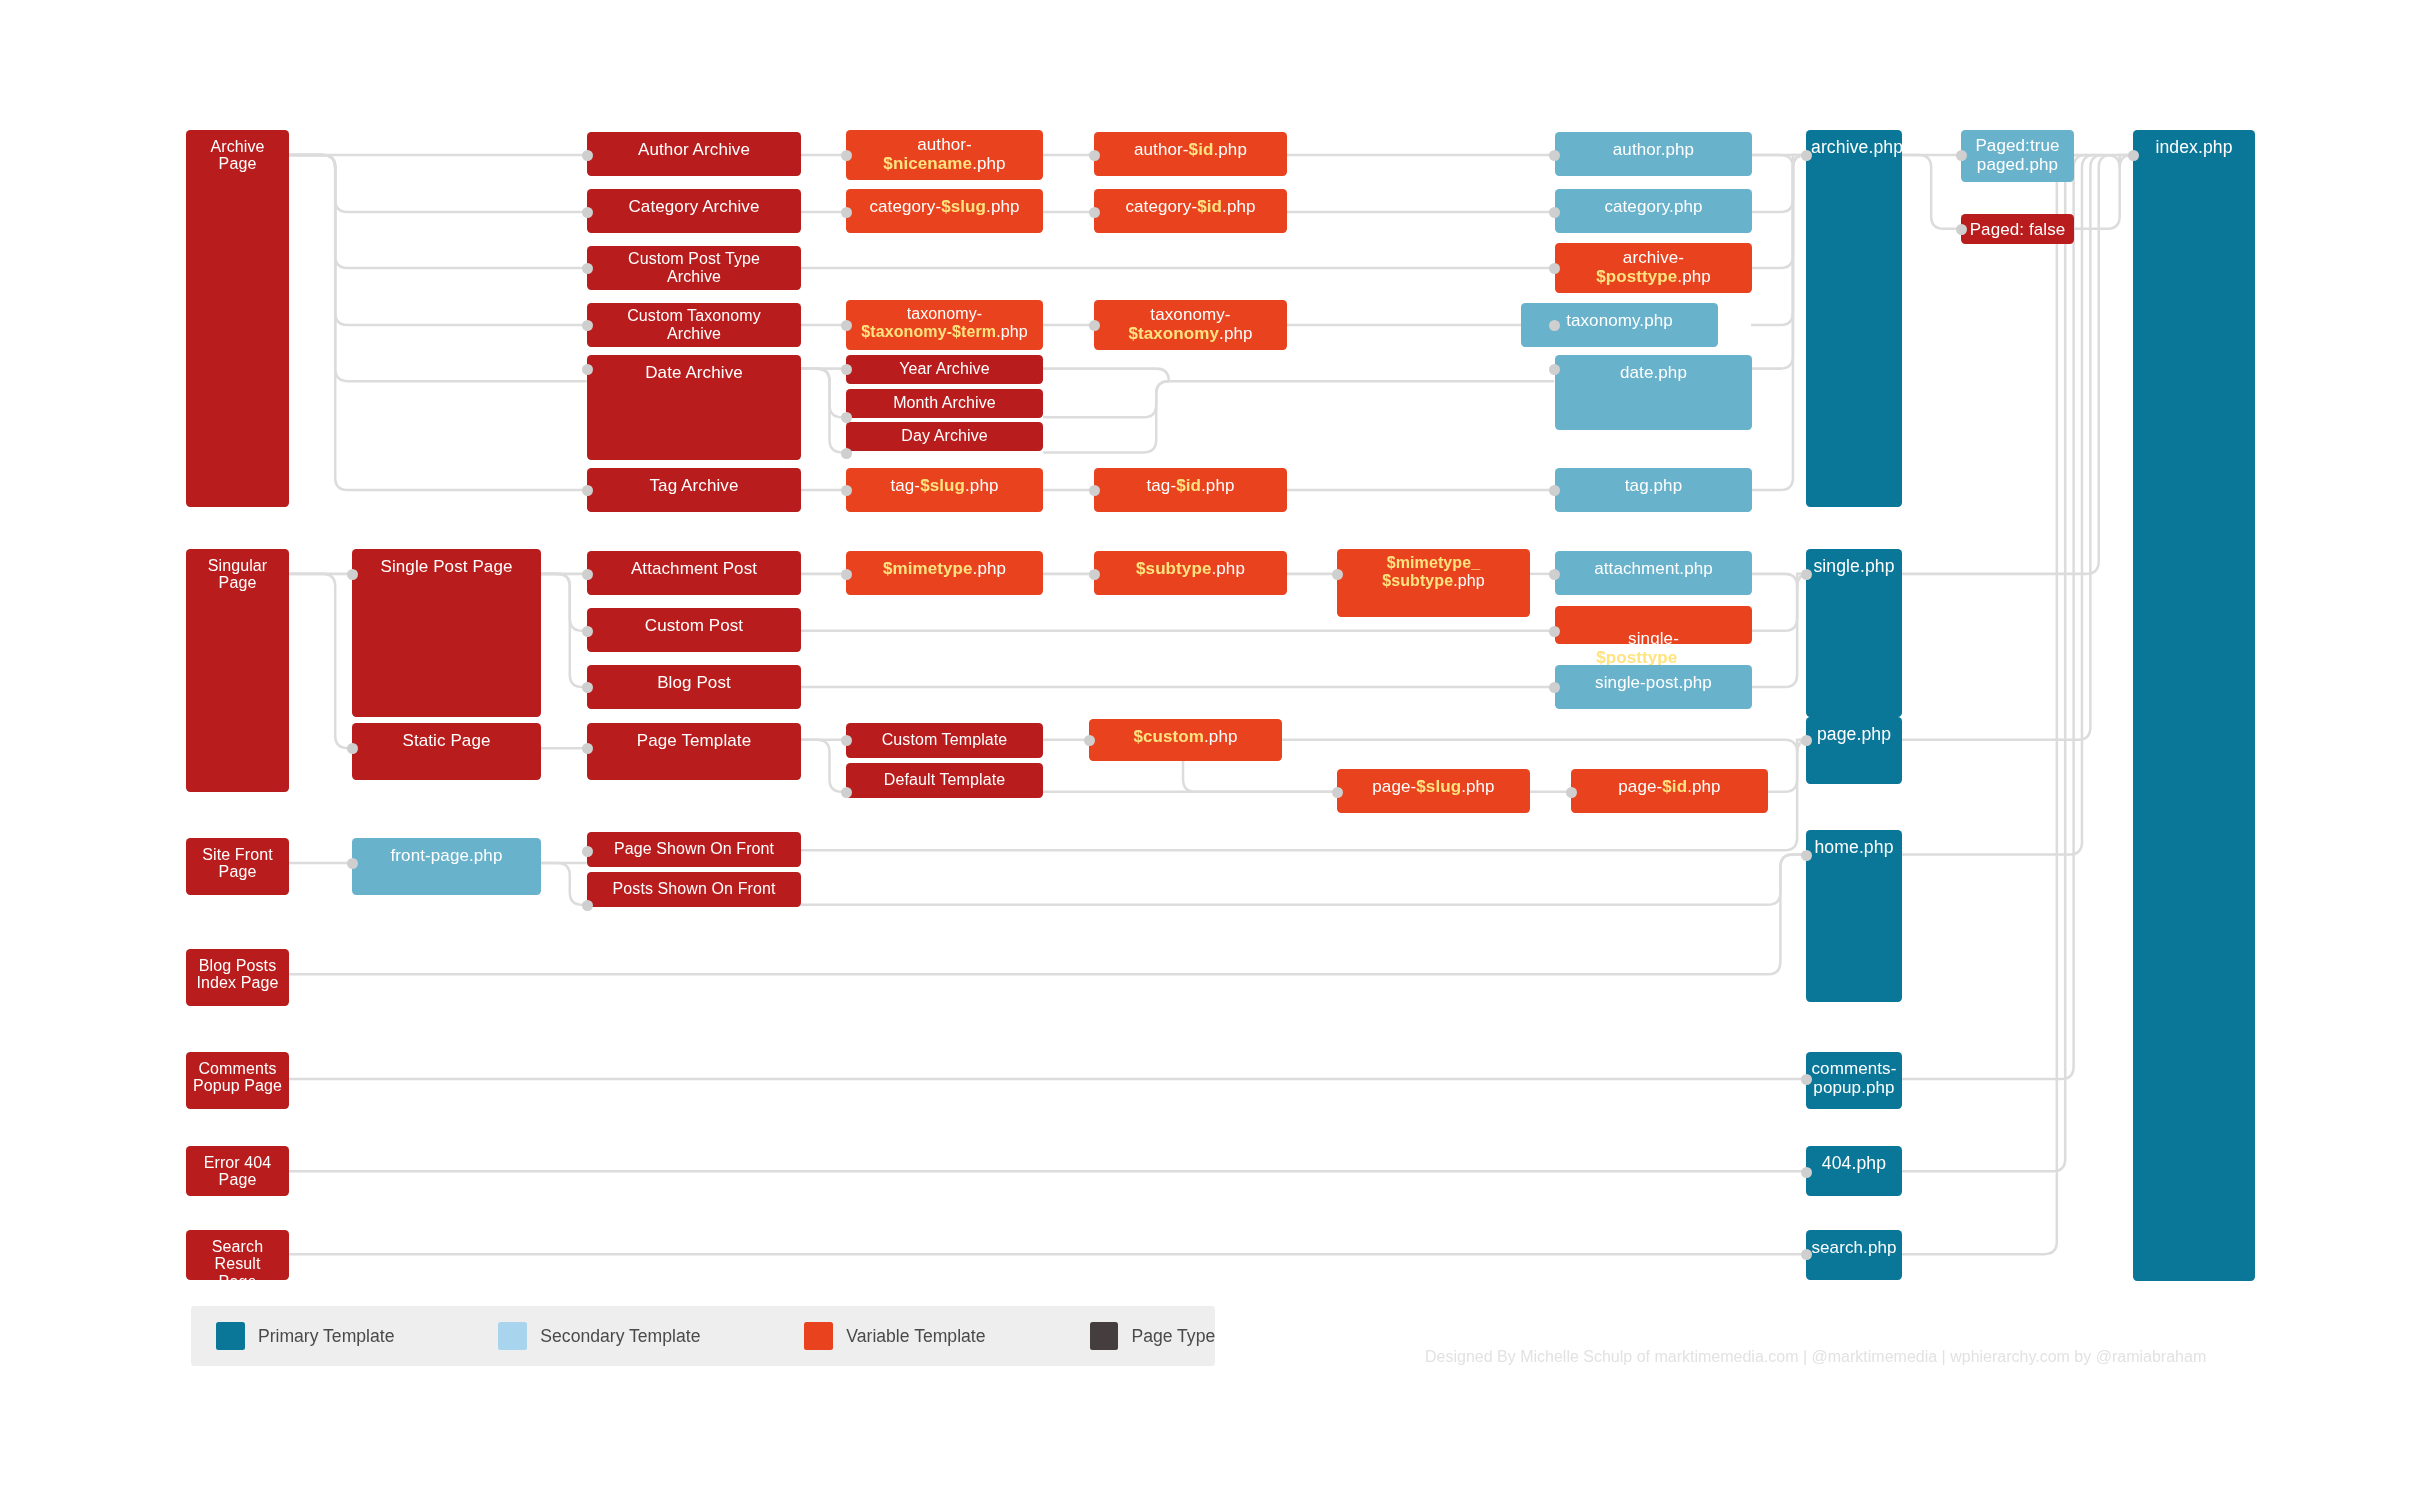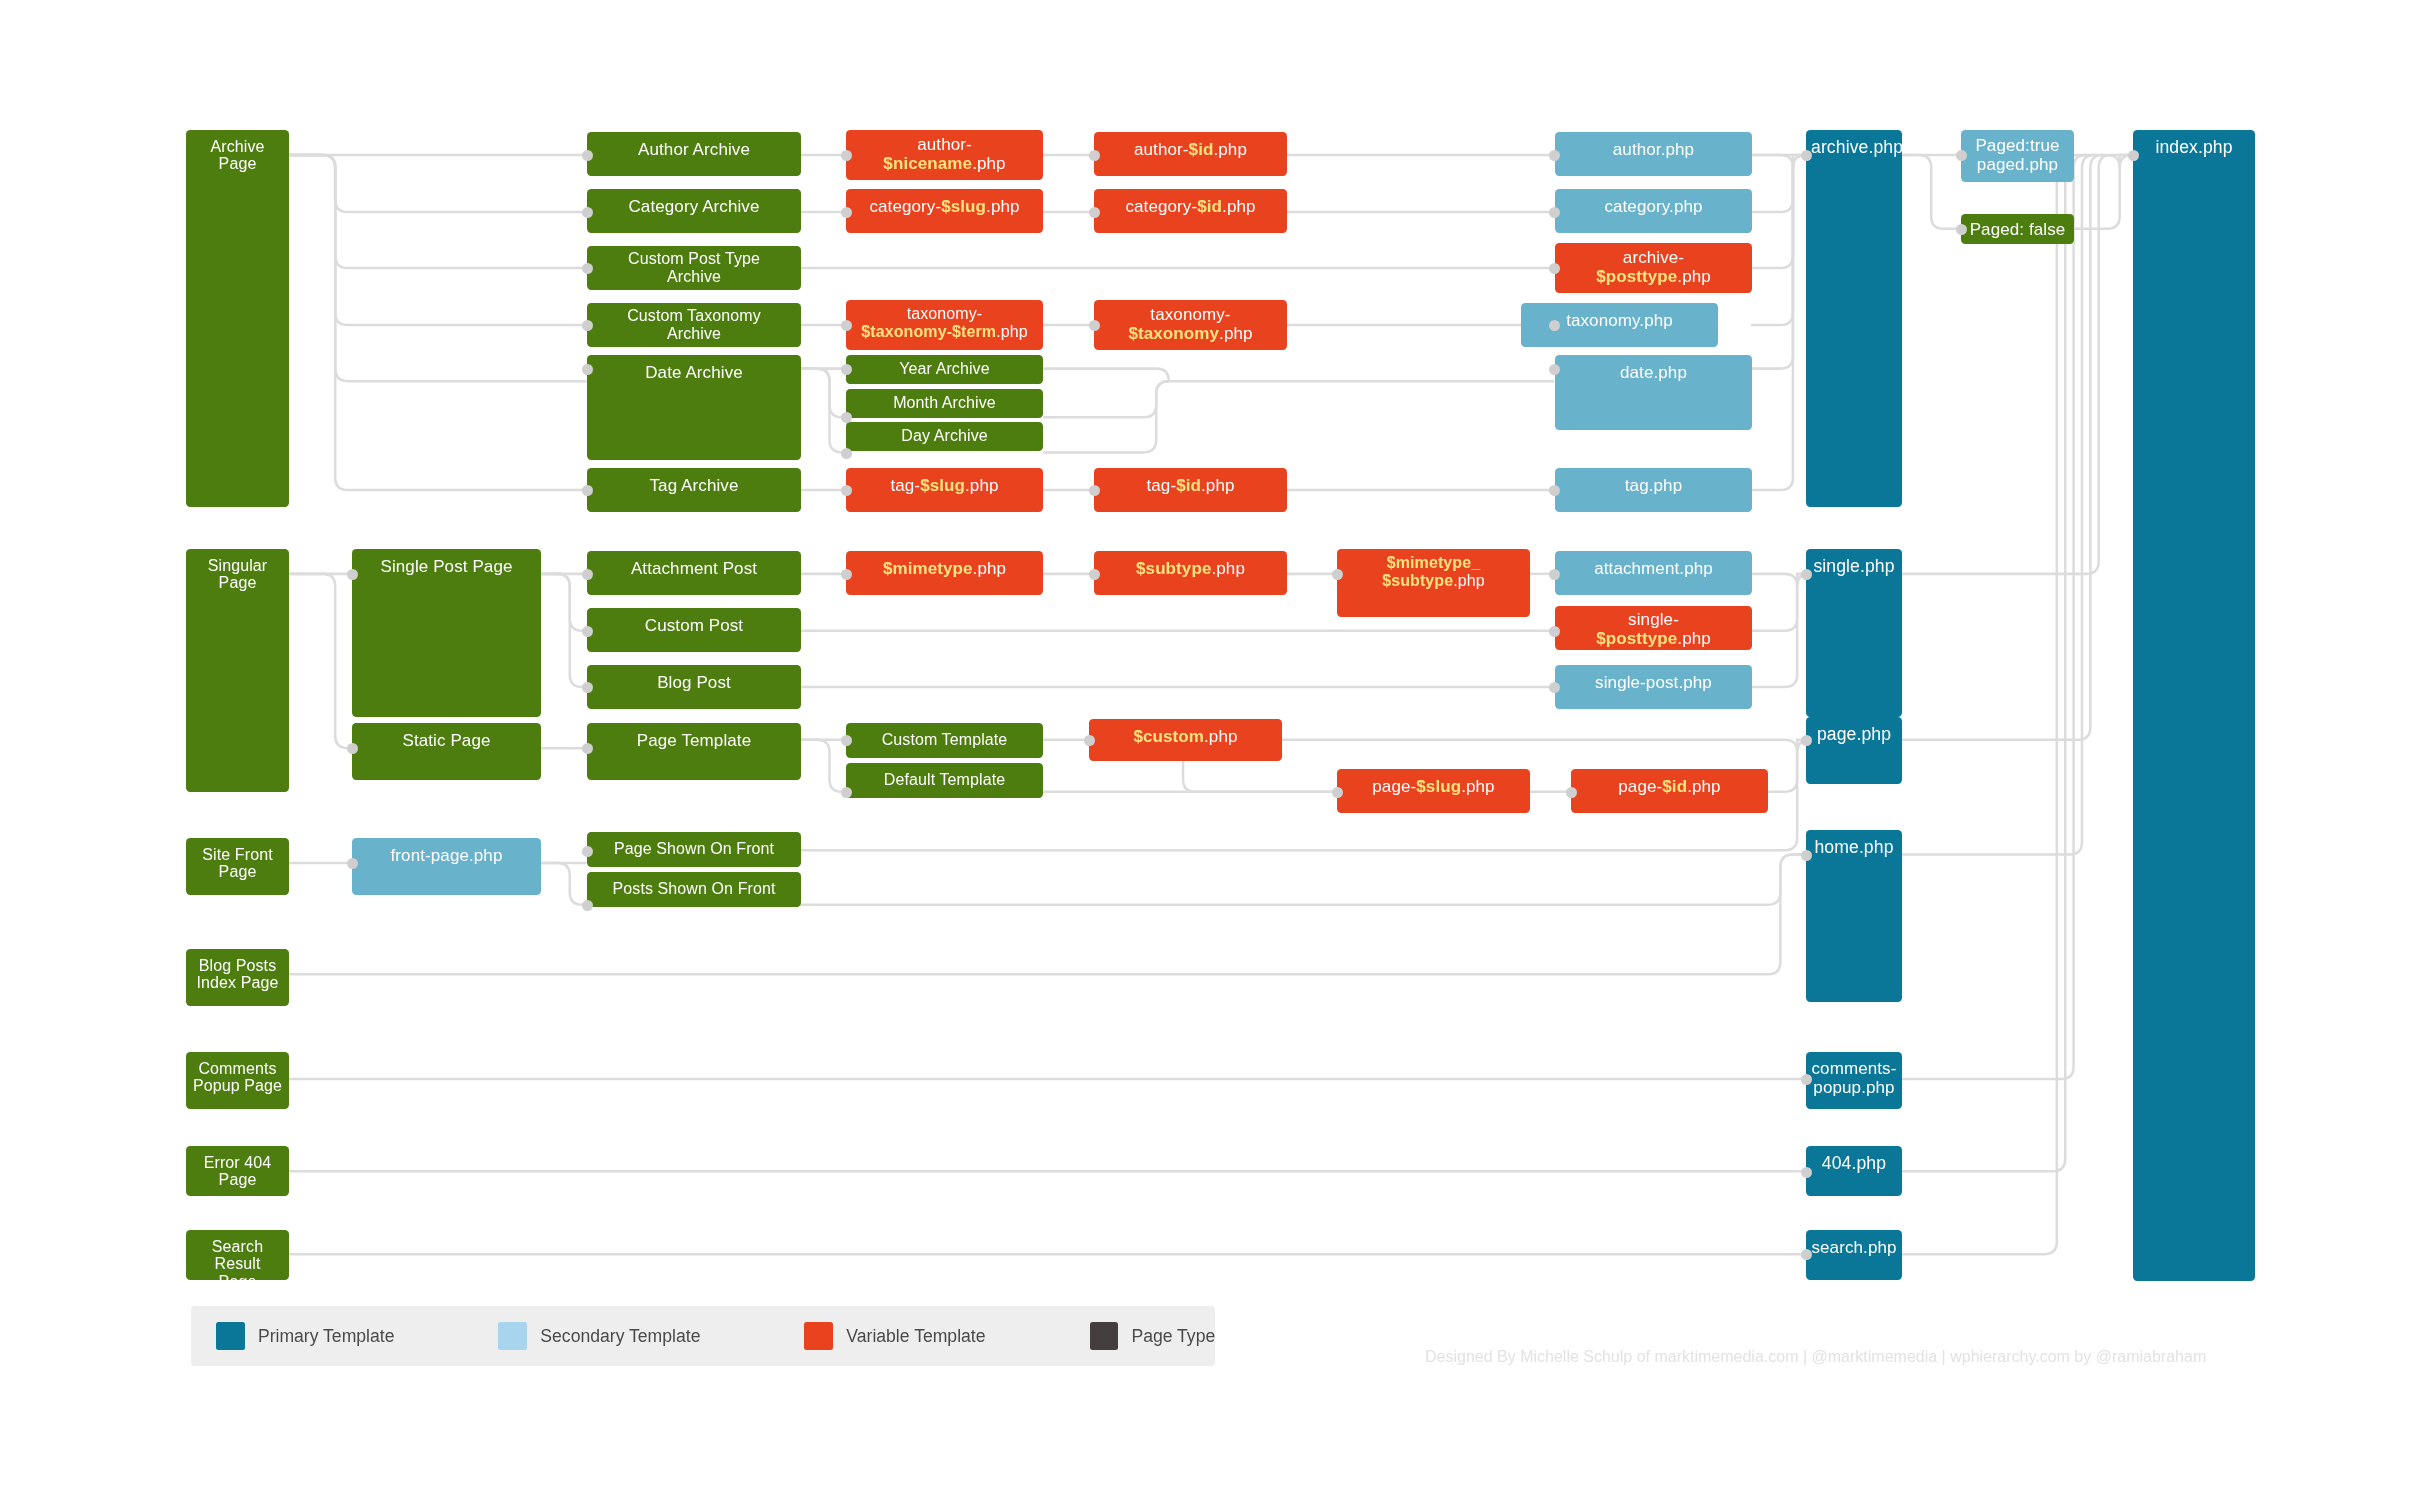--- a/index.html
+++ b/index.html
@@ -24,21 +24,21 @@
     align-items:flex-start;
     text-align:center;
     line-height:1.12;
     padding-top:7.5px;
     letter-spacing:0.1px;
     z-index:3;
   }
   .node .lbl{display:block;width:100%;padding:0 5px;box-sizing:border-box;}
 
   
-  .pagetype { background:#4d7c0f; }
+  .pagetype { background:#b91c1c; }
   .primary  { background:#0a7799; }
   .secondary{ background:#68b2cc; }
   .variable { background:#e8421e; }
 
   .var-hl{ color:#ffe37f; font-weight:bold; }
 
   
   .dot{
     position:absolute;
     width:11px;height:11px;border-radius:50%;
@@ -345,21 +345,21 @@
   <div class="node secondary" style="left:1555px;top:355px;width:197px;height:75px;font-size:17px;">
     <span class="lbl">date.php</span>
   </div>
   <div class="node secondary" style="left:1555px;top:468px;width:197px;height:44px;font-size:17px;">
     <span class="lbl">tag.php</span>
   </div>
 
   <div class="node secondary" style="left:1555px;top:551px;width:197px;height:44px;font-size:17px;">
     <span class="lbl">attachment.php</span>
   </div>
-  <div class="node variable" style="left:1555px;top:606px;width:197px;height:44px;font-size:17px;padding-top:4px;">
+  <div class="node variable" style="left:1555px;top:606px;width:197px;height:38px;font-size:17px;padding-top:23px;">
     <span class="lbl">single-<br><span class="var-hl">$posttype</span>.php</span>
   </div>
   <div class="node secondary" style="left:1555px;top:665px;width:197px;height:44px;font-size:17px;">
     <span class="lbl">single-post.php</span>
   </div>
 
   <div class="node primary" style="left:1806px;top:130px;width:96px;height:377px;font-size:17.6px;">
     <span class="lbl">archive.php</span>
   </div>
   <div class="node primary" style="left:1806px;top:549px;width:96px;height:168px;font-size:17.6px;">

